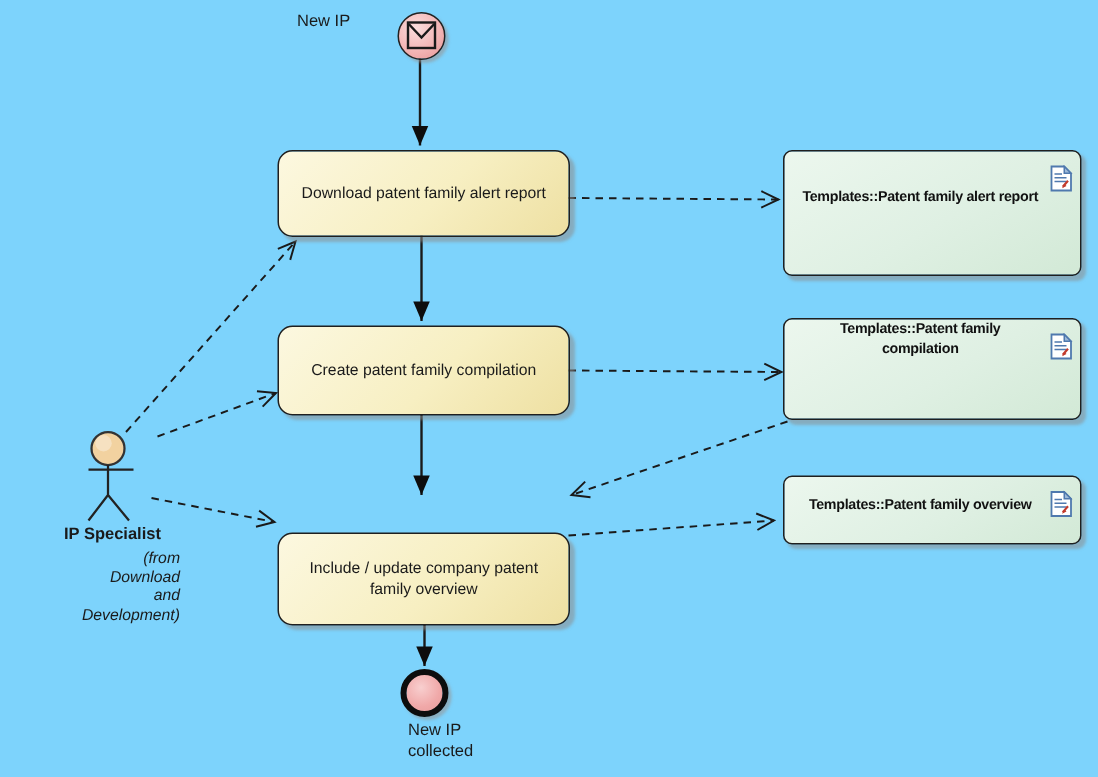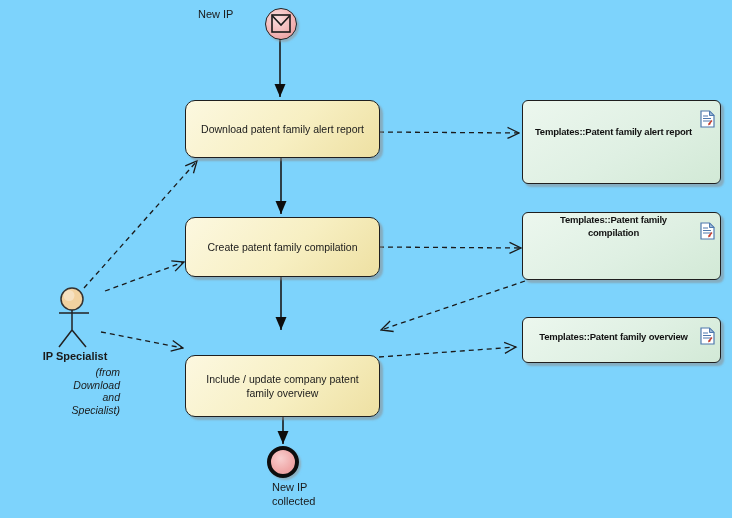--- a/index.html
+++ b/index.html
@@ -151,21 +151,21 @@
   <svg class="actor-svg" width="48" height="68" viewBox="0 0 48 68">
     <circle cx="22" cy="15" r="11" fill="#f2d2a0" stroke="#333" stroke-width="1.5"></circle>
     <circle cx="19" cy="11.5" r="5.5" fill="rgba(255,255,255,0.35)" stroke="none"></circle>
     <path d="M22,26 L22,46 M9,29 L39,29 M22,46 L9,63 M22,46 L36,63" fill="none" stroke="#222" stroke-width="1.5"></path>
   </svg>
   <div class="lbl actor-name">IP Specialist</div>
   <div class="lbl actor-from">
     <div>(from</div>
     <div>Download</div>
     <div>and</div>
-    <div>Specialist)</div>
+    <div>Development)</div>
   </div>
 
   <div class="event end-event"></div>
   <div class="lbl end-lbl">
     <div>New IP</div>
     <div>collected</div>
   </div>
 
 </div>
 

